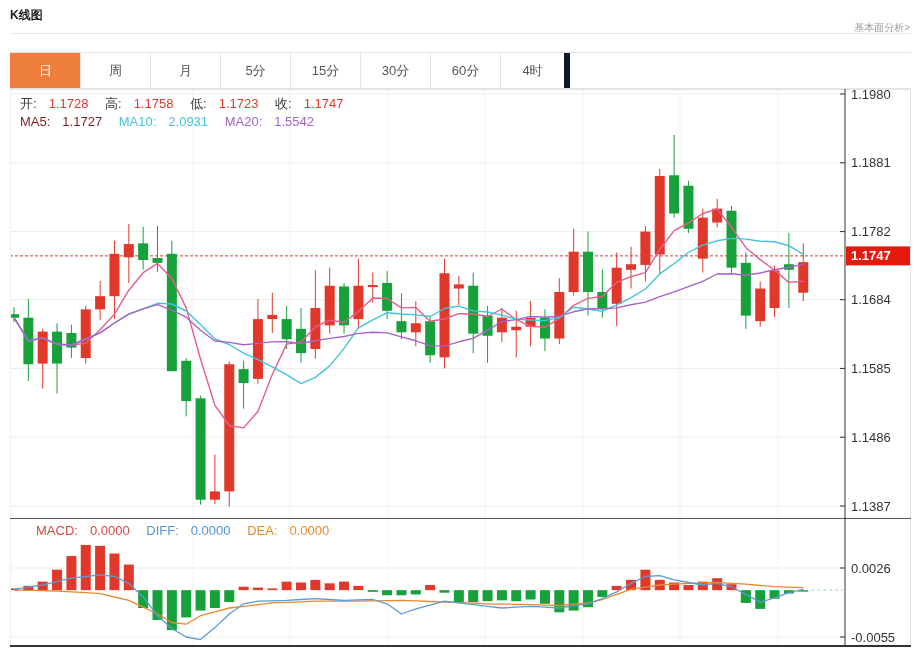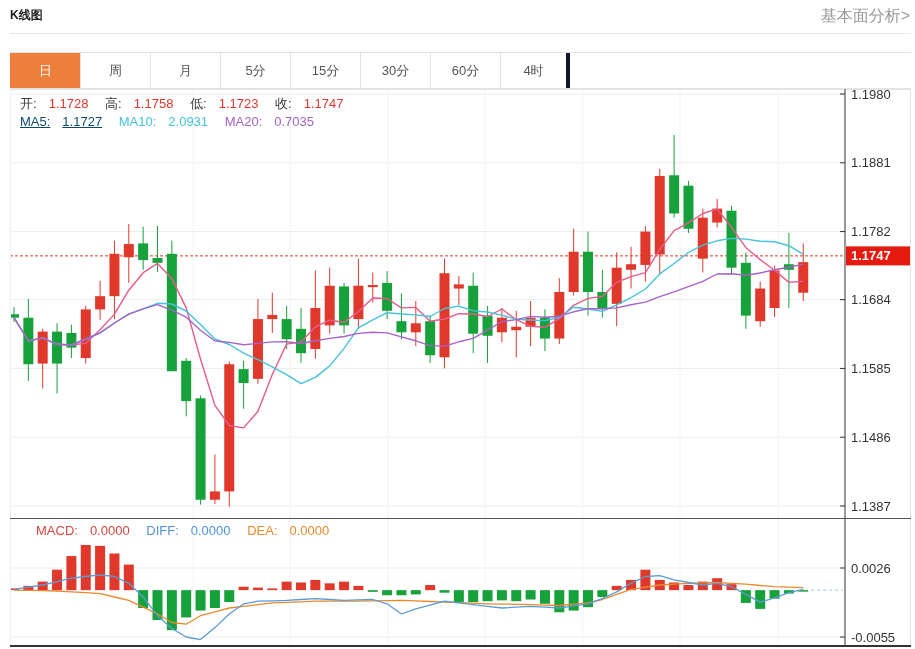--- a/index.html
+++ b/index.html
@@ -1,28 +1,28 @@
 <!DOCTYPE html>
 <html><head>
 <meta charset="utf-8">
 <style>
   * { margin:0; padding:0; box-sizing:border-box; }
   html,body { background:#fff; }
   body { font-family:"Liberation Sans","DejaVu Sans",sans-serif; }
   .page { position:relative; width:915px; height:649px; background:#fff; overflow:hidden; }
 
   .page-title { position:absolute; left:10px; top:7px; font-size:12px; font-weight:bold; color:#222; }
-  .header-link { position:absolute; right:5px; top:6px; font-size:16px; color:#999; cursor:pointer; text-decoration:none; }
+  .header-link { position:absolute; right:5px; top:21px; font-size:10px; color:#999; cursor:pointer; text-decoration:none; }
   .title-divider { position:absolute; left:10px; right:4px; top:33px; height:1px; background:#e9e9e9; }
 
   .tabs { position:absolute; left:10px; top:52px; width:901px; height:37px;
           border-top:1px solid #e3e3e3; border-bottom:1px solid #e3e3e3; display:flex; background:#fff; }
   .tab { width:70px; height:100%; display:flex; align-items:center; justify-content:center;
          font-size:13px; color:#555; border-left:1px solid #e3e3e3; cursor:pointer; background:#fff; }
-  .tab:nth-child(8) { border-right:4px solid #0f172a; }
+  .tab:nth-child(8) { border-right:6px solid #0f172a; }
   .tab.active { background:#ee7e3c; border-color:#ee7e3c; color:#fff; }
   .tab-filler { flex:1; }
 
   .chart-wrap { position:absolute; left:10px; top:89px; width:794px; height:558px; }
   svg text { font-family:"Liberation Sans","DejaVu Sans",sans-serif; }
 
   .legend { position:absolute; font-size:13px; white-space:nowrap; z-index:5; }
   .legend-row1 { left:20px; top:95px; }
   .legend-row2 { left:20px; top:114px; }
   .legend-macd { left:36px; top:523px; }
@@ -274,23 +274,23 @@
   </div>
 
   <div class="legend legend-row1">
     <span class="item"><span class="lbl">开:</span><span class="val" style="color:#e0392b;">1.1728</span></span>
     <span class="item"><span class="lbl">高:</span><span class="val" style="color:#e0392b;">1.1758</span></span>
     <span class="item"><span class="lbl">低:</span><span class="val" style="color:#e0392b;">1.1723</span></span>
     <span class="item"><span class="lbl">收:</span><span class="val" style="color:#e0392b;">1.1747</span></span>
   </div>
 
   <div class="legend legend-row2">
-    <span class="item" style="color:#0c4a6e;text-decoration:underline;"><span>MA5:</span><span class="val">1.1727</span></span>
+    <span class="item" style="color:#7f1d1d;"><span>MA5:</span><span class="val">1.1727</span></span>
     <span class="item" style="color:#45c3da;"><span>MA10:</span><span class="val">2.0931</span></span>
-    <span class="item" style="color:#a763c8;"><span>MA20:</span><span class="val">0.7035</span></span>
+    <span class="item" style="color:#a763c8;"><span>MA20:</span><span class="val">1.5542</span></span>
   </div>
 
   <div class="legend legend-macd">
     <span class="item" style="color:#d1493e;"><span>MACD:</span><span class="val">0.0000</span></span>
     <span class="item" style="color:#4f94d8;"><span>DIFF:</span><span class="val">0.0000</span></span>
     <span class="item" style="color:#e98a2f;"><span>DEA:</span><span class="val">0.0000</span></span>
   </div>
 
 </div>
 

